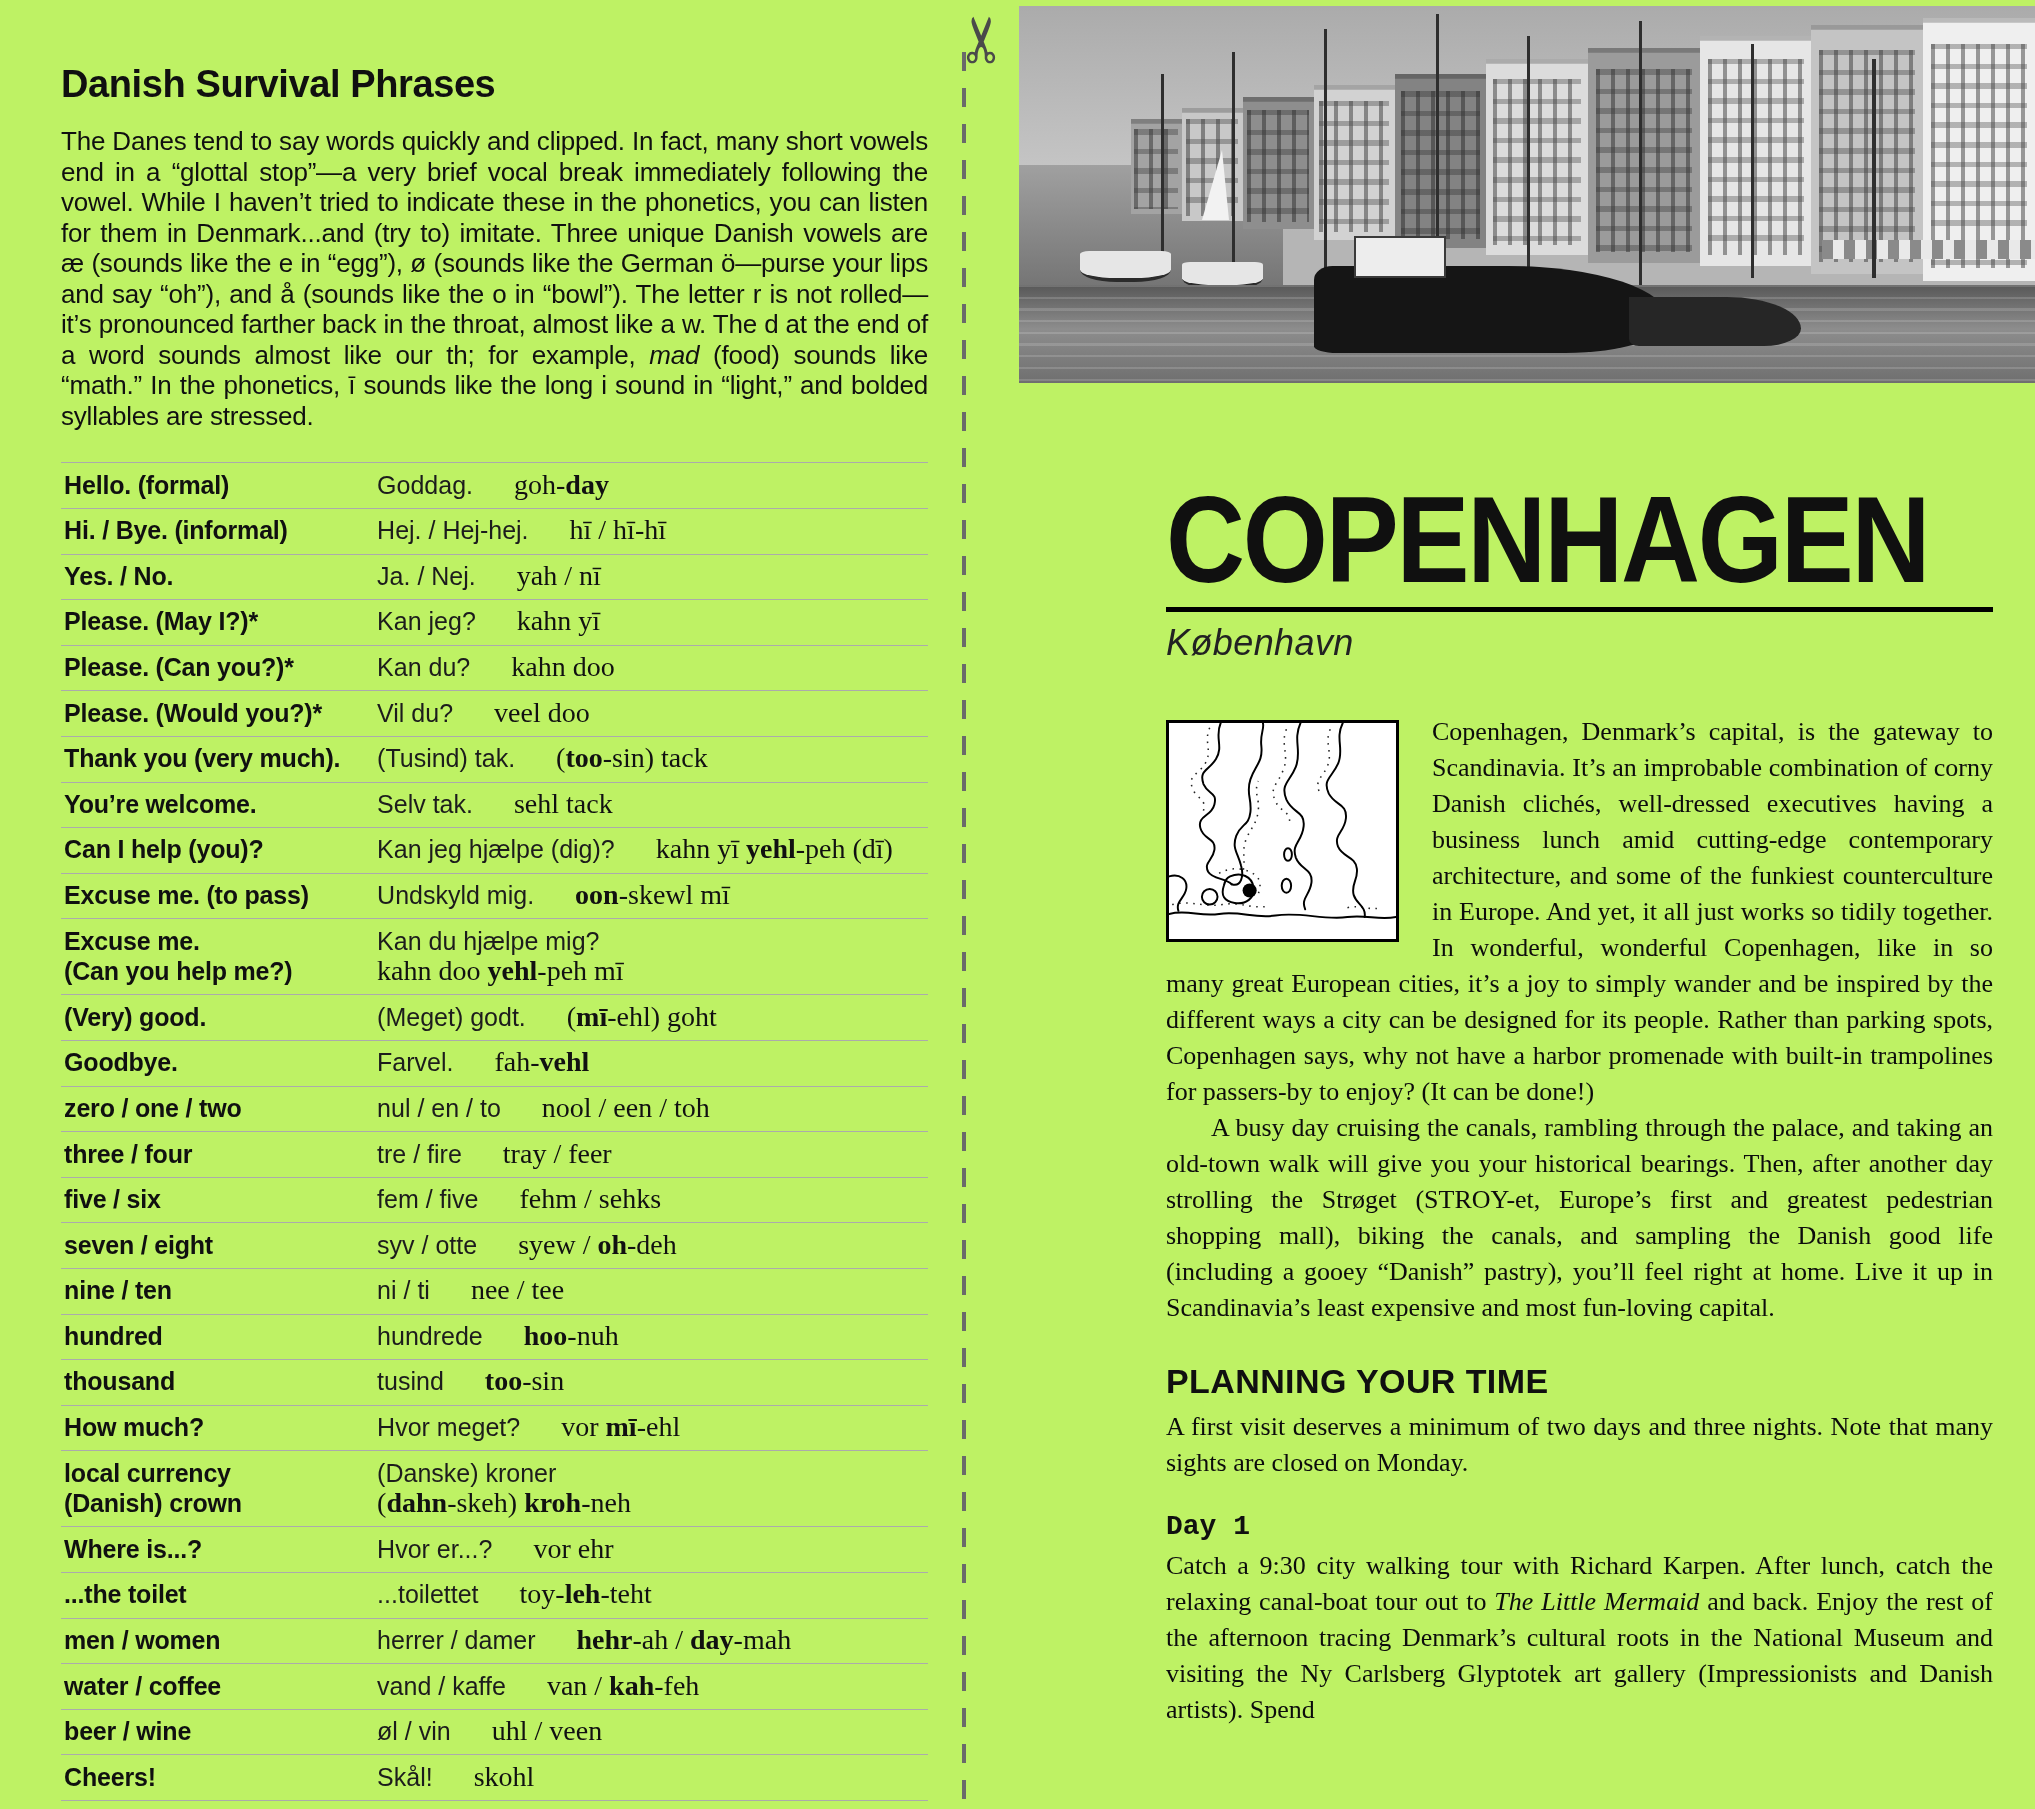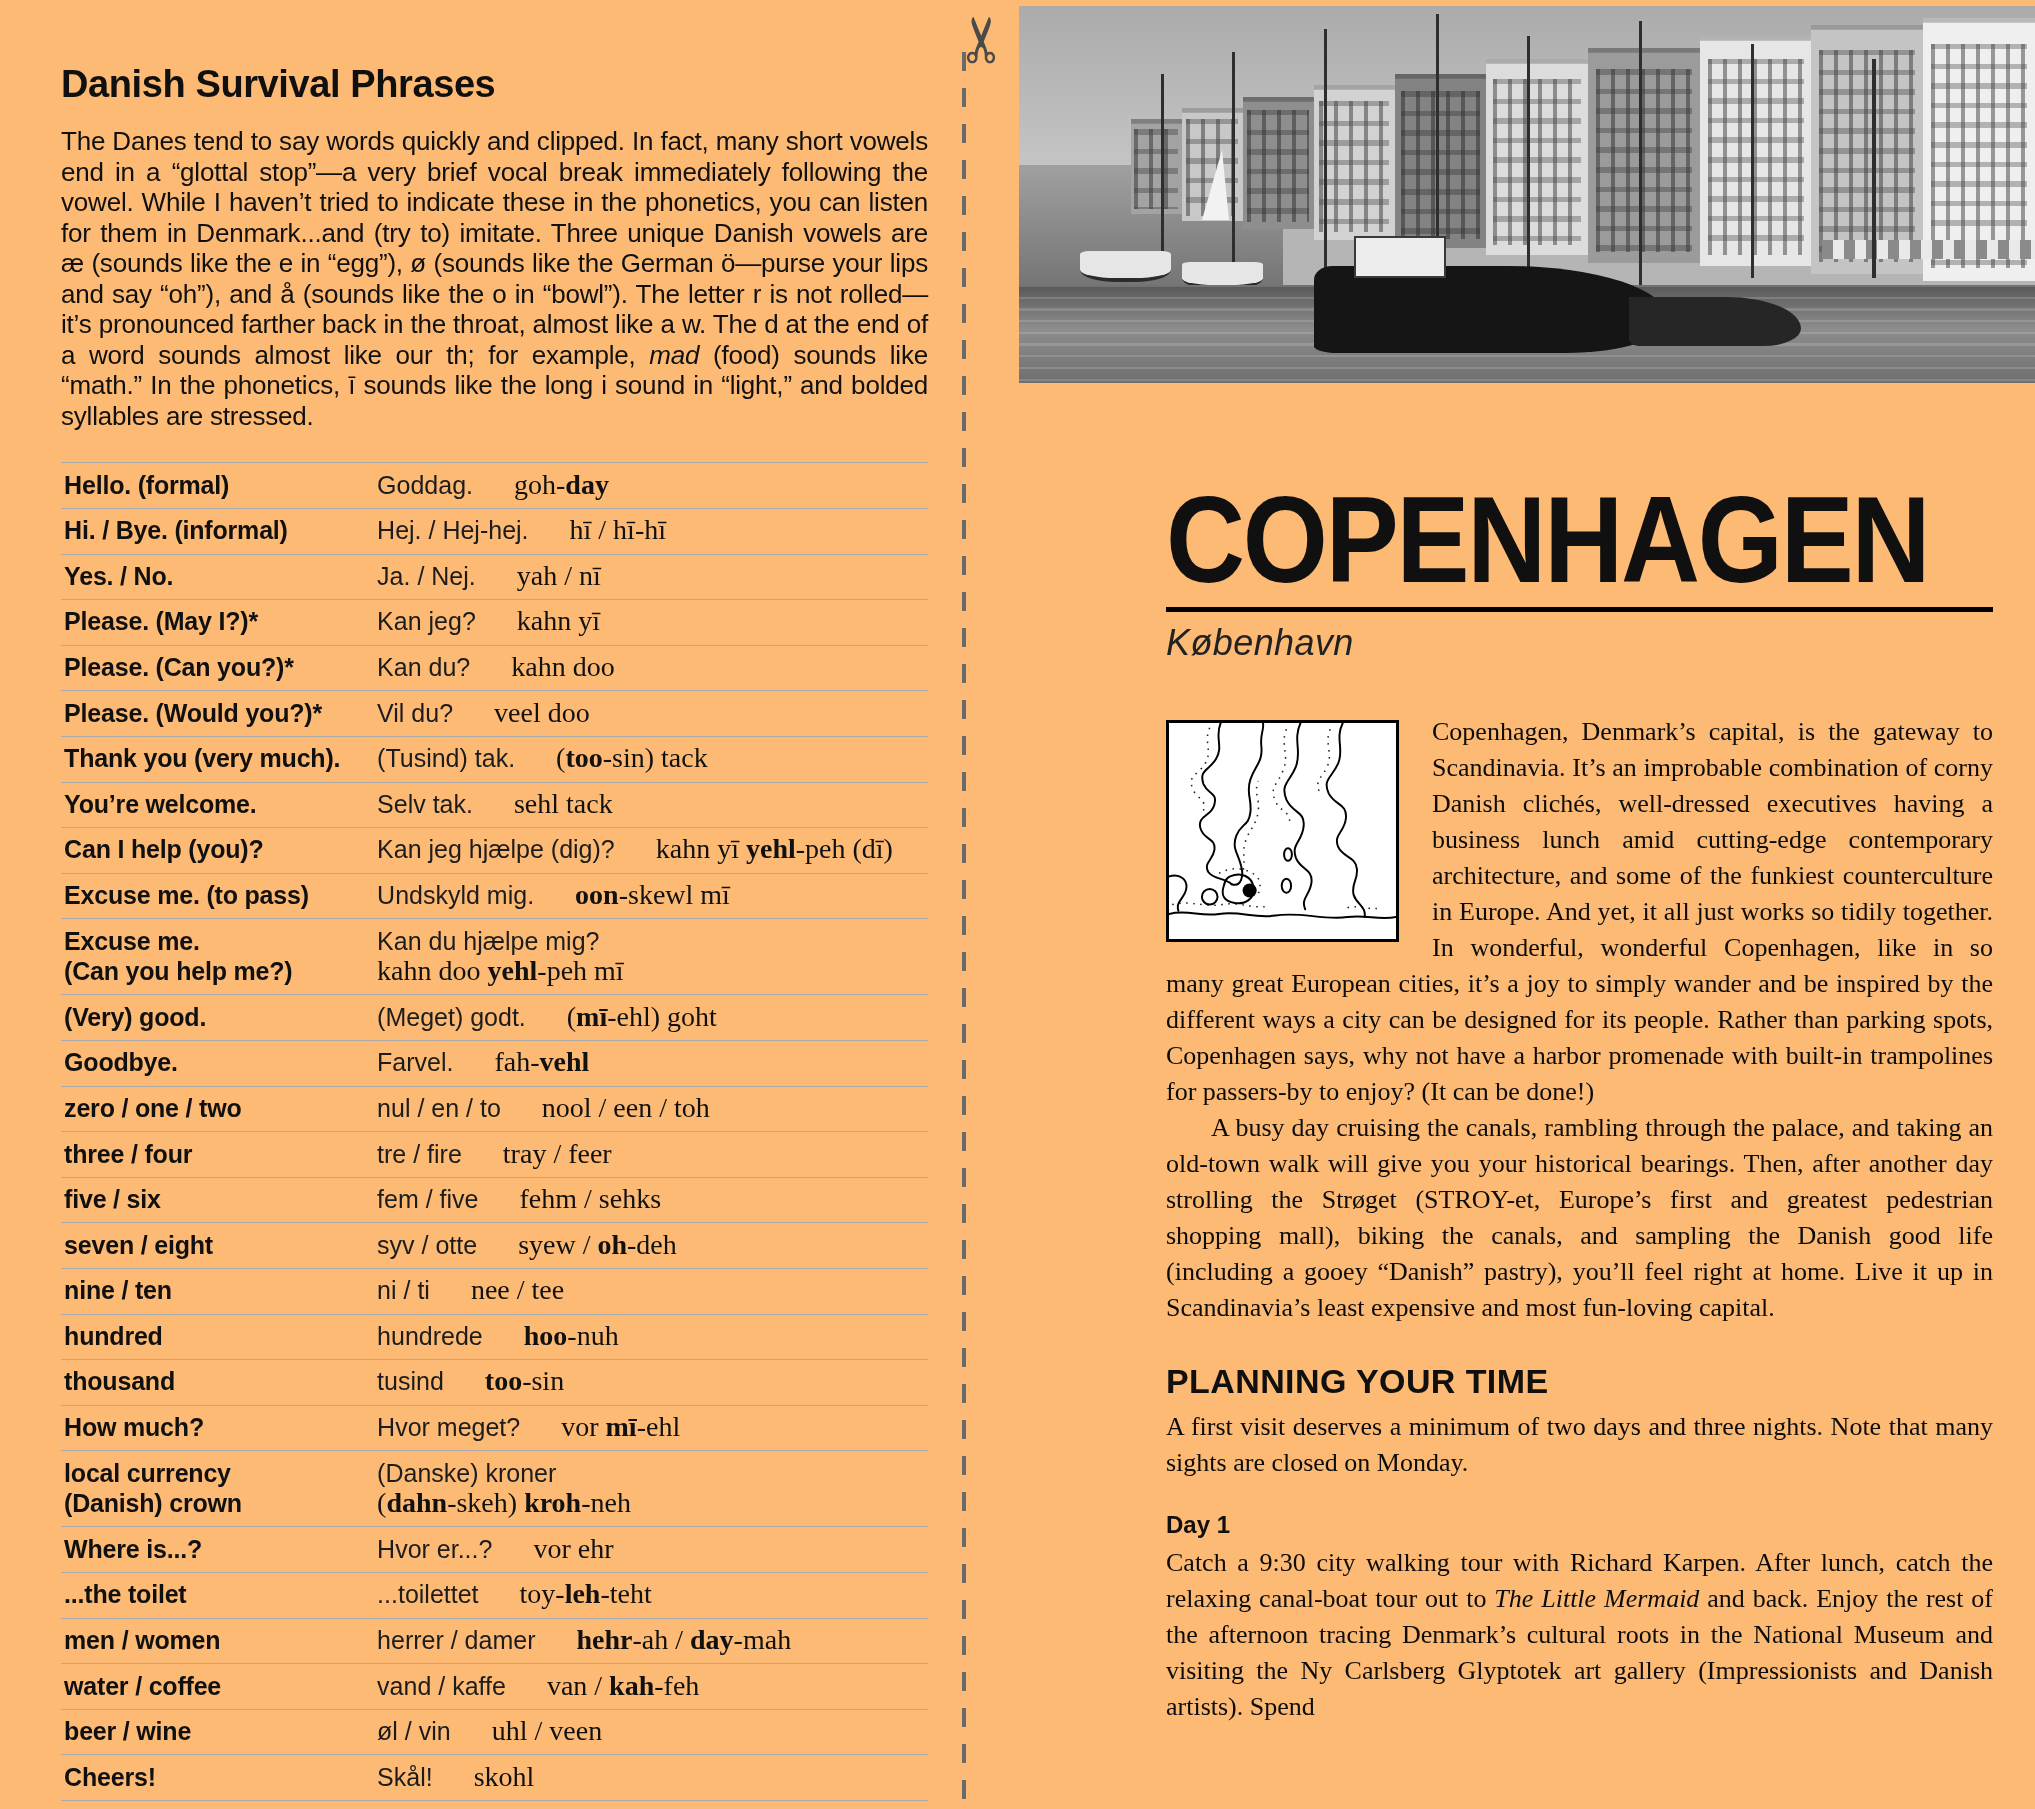--- a/index.html
+++ b/index.html
@@ -1,16 +1,16 @@
 <!DOCTYPE html>
 <html style="font-size:12.5px"><head>
 <meta charset="utf-8">
 <style>
   html,body{margin:0;padding:0;background:#ffffff;}
-  #page{position:relative;width:2035px;height:1809px;background:#fdba74;overflow:hidden;
+  #page{position:relative;width:2035px;height:1809px;background:#bef264;overflow:hidden;
         font-family:"Liberation Sans",sans-serif;color:#101010;}
 
   
   #left-page{position:absolute;left:61px;top:63px;width:867px;}
   .lp-title{font-size:38px;font-weight:bold;letter-spacing:-0.4px;margin:0 0 20.4px 0;}
   .lp-intro{font-size:26px;line-height:30.5px;text-align:justify;letter-spacing:-0.2px;}
   .lp-intro i{font-style:italic;}
 
   #phrase-table{margin-top:31px;}
   .prow{display:flex;align-items:flex-start;border-top:1.6px solid #ababab;padding:6.3px 3.1px 7.8px 3.1px;min-height:34px;box-sizing:border-box;}
@@ -55,21 +55,21 @@
             transform:scale(0.96,1.08);transform-origin:top left;white-space:nowrap;}
   .rp-rule{height:4.7px;background:#000;margin-top:17px;}
   .rp-subtitle{font-style:italic;font-size:36px;color:#222;margin-top:10px;font-weight:400;letter-spacing:0.4px;}
   .serif{font-family:"Liberation Serif",serif;font-size:26px;line-height:36px;text-align:justify;color:#0c0c0c;}
   .rp-body{margin-top:50px;}
   .rp-body p{margin:0;}
   .rp-body p.indent{text-indent:45px;}
   #mapbox{float:left;width:233px;height:222px;border:3.1px solid #000;box-sizing:border-box;background:#fff;
           margin:6.3px 33px 9.4px 0;}
   .rp-h3{font-size:34px;font-weight:bold;letter-spacing:0.4px;margin:36px 0 7.8px 0;}
-  .rp-h4{font-size:24px;font-weight:bold;margin:30px 0 6.3px 0;}
+  .rp-h4{font-size:28px;font-weight:bold;margin:30px 0 6.3px 0;font-family:Liberation Mono, monospace;}
 </style>
 </head>
 <body>
 
 <div id="page">
 
   <div id="left-page">
     <h1 class="lp-title">Danish Survival Phrases</h1>
     <div class="lp-intro">The Danes tend to say words quickly and clipped. In fact, many short vowels end in a “glottal stop”—a very brief vocal break immediately following the vowel. While I haven’t tried to indicate these in the phonetics, you can listen for them in Denmark...and (try to) imitate.  Three unique Danish vowels are æ (sounds like the e in “egg”), ø (sounds like the German ö—purse your lips and say “oh”), and å (sounds like the o in “bowl”). The letter r is not rolled—it’s pronounced farther back in the throat, almost like a w. The d at the end of a word sounds almost like our th; for example, <i>mad</i> (food) sounds like “math.” In the phonetics, ī sounds like the long i sound in “light,” and bolded syllables are stressed.</div>
     <div id="phrase-table">

